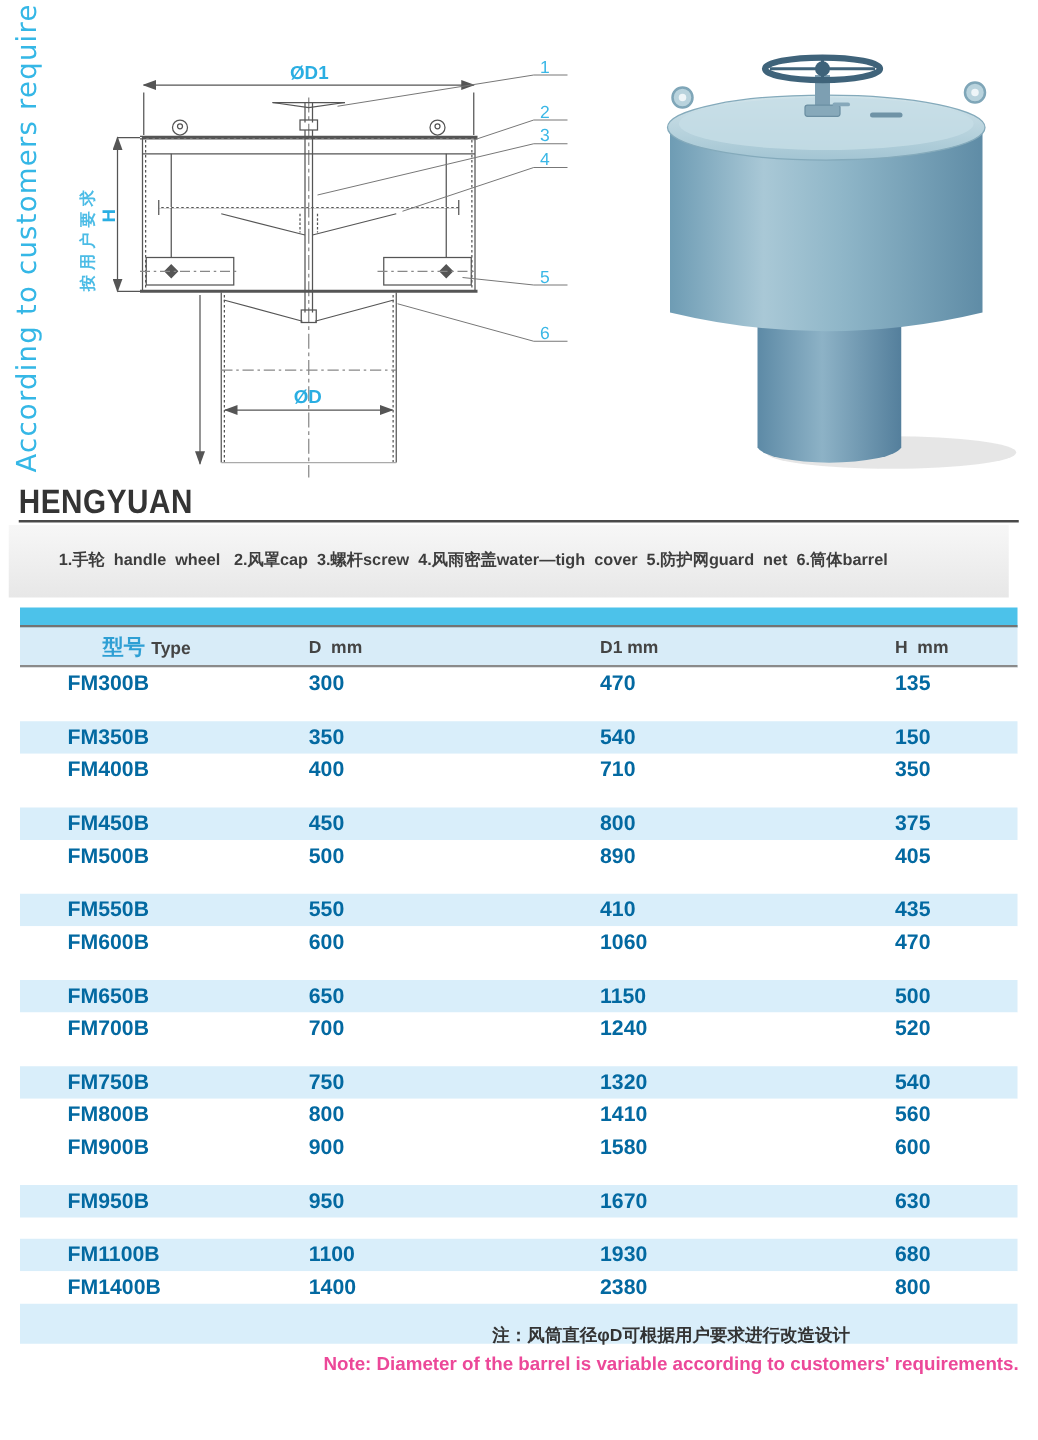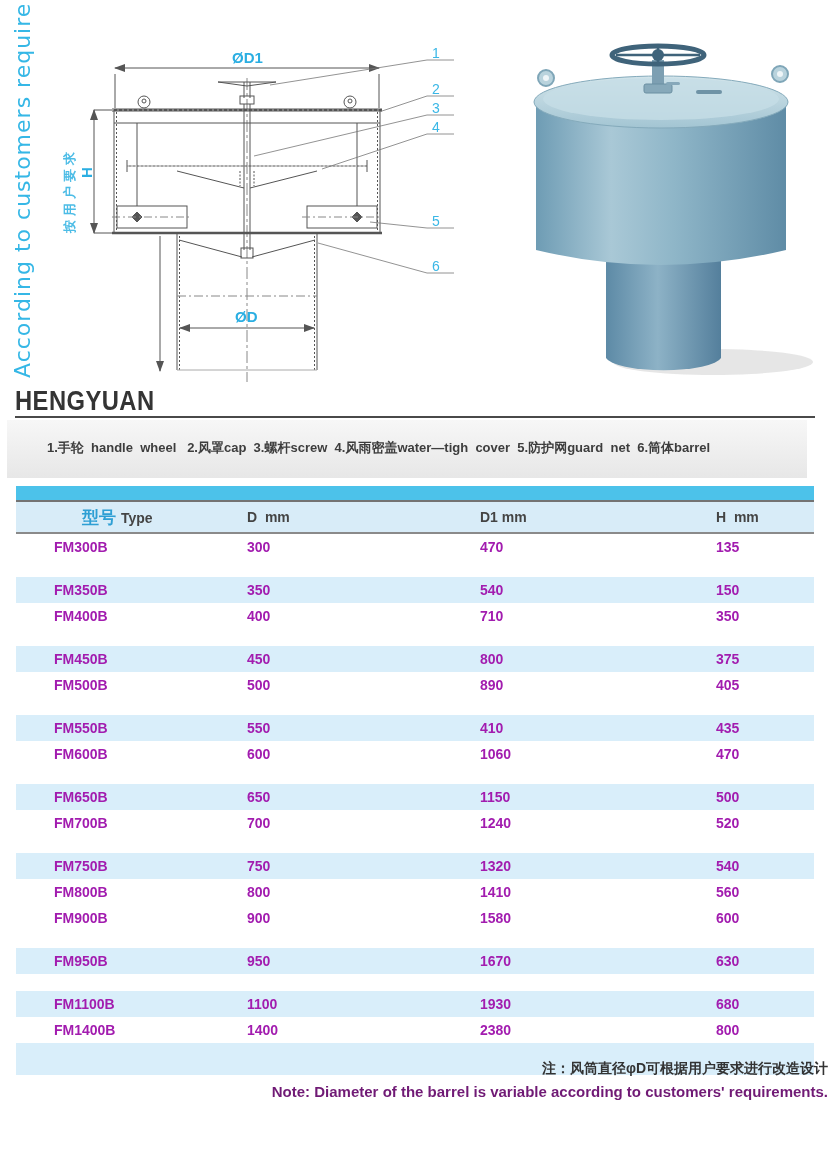--- a/index.html
+++ b/index.html
@@ -28,29 +28,29 @@
     color:#3d3d3d;white-space:pre;}
 
   .spec-table{position:absolute;left:16px;top:486px;width:798px;}
   .cyanbar{height:14px;background:#4cc2ea;border-bottom:2px solid #737373;}
   .thead{display:grid;grid-template-columns:225px 233px 236px 1fr;height:30px;
     background:#d8ecf8;border-bottom:2px solid #8a8a8a;align-items:center;}
   .thead .hcell{white-space:pre;font-size:14px;color:#444;font-weight:bold;padding-left:6px;}
   .thead .hcell.first{padding-left:38px;}
   .type-cn{color:#2e9fd4;font-size:17px;font-weight:bold;margin-right:5px;margin-left:28px;}
   .trow{display:grid;grid-template-columns:225px 233px 236px 1fr;height:26px;
-    align-items:center;background:#fff;font-size:14px;color:#a21caf;font-weight:bold;}
+    align-items:center;background:#fff;font-size:17px;color:#0369a1;font-weight:bold;}
   .trow.alt{background:#d9eefa;margin-top:17px;}
   .trow .tcell{padding-left:6px;}
   .trow .tcell.c0{padding-left:38px;}
   .empty-row{height:32px;background:#d9eefa;margin-top:0px;}
 
-  .notes{position:absolute;right:2px;top:1058px;text-align:right;line-height:1.55;}
+  .notes{position:absolute;right:15px;top:1058px;text-align:center;line-height:1.55;}
   .note-cn{font-size:14px;font-weight:bold;color:#333;}
-  .note-en{font-size:15px;font-weight:bold;color:#701a75;}
+  .note-en{font-size:15px;font-weight:bold;color:#ec4899;}
 
   svg text{font-family:"Liberation Sans",sans-serif;}
   .dimtxt{fill:#2aaee2;font-size:15px;font-weight:bold;}
   .callout{fill:#3ab7e6;font-size:14px;}
 </style>
 </head>
 <body>
 
 <div class="page">
 

